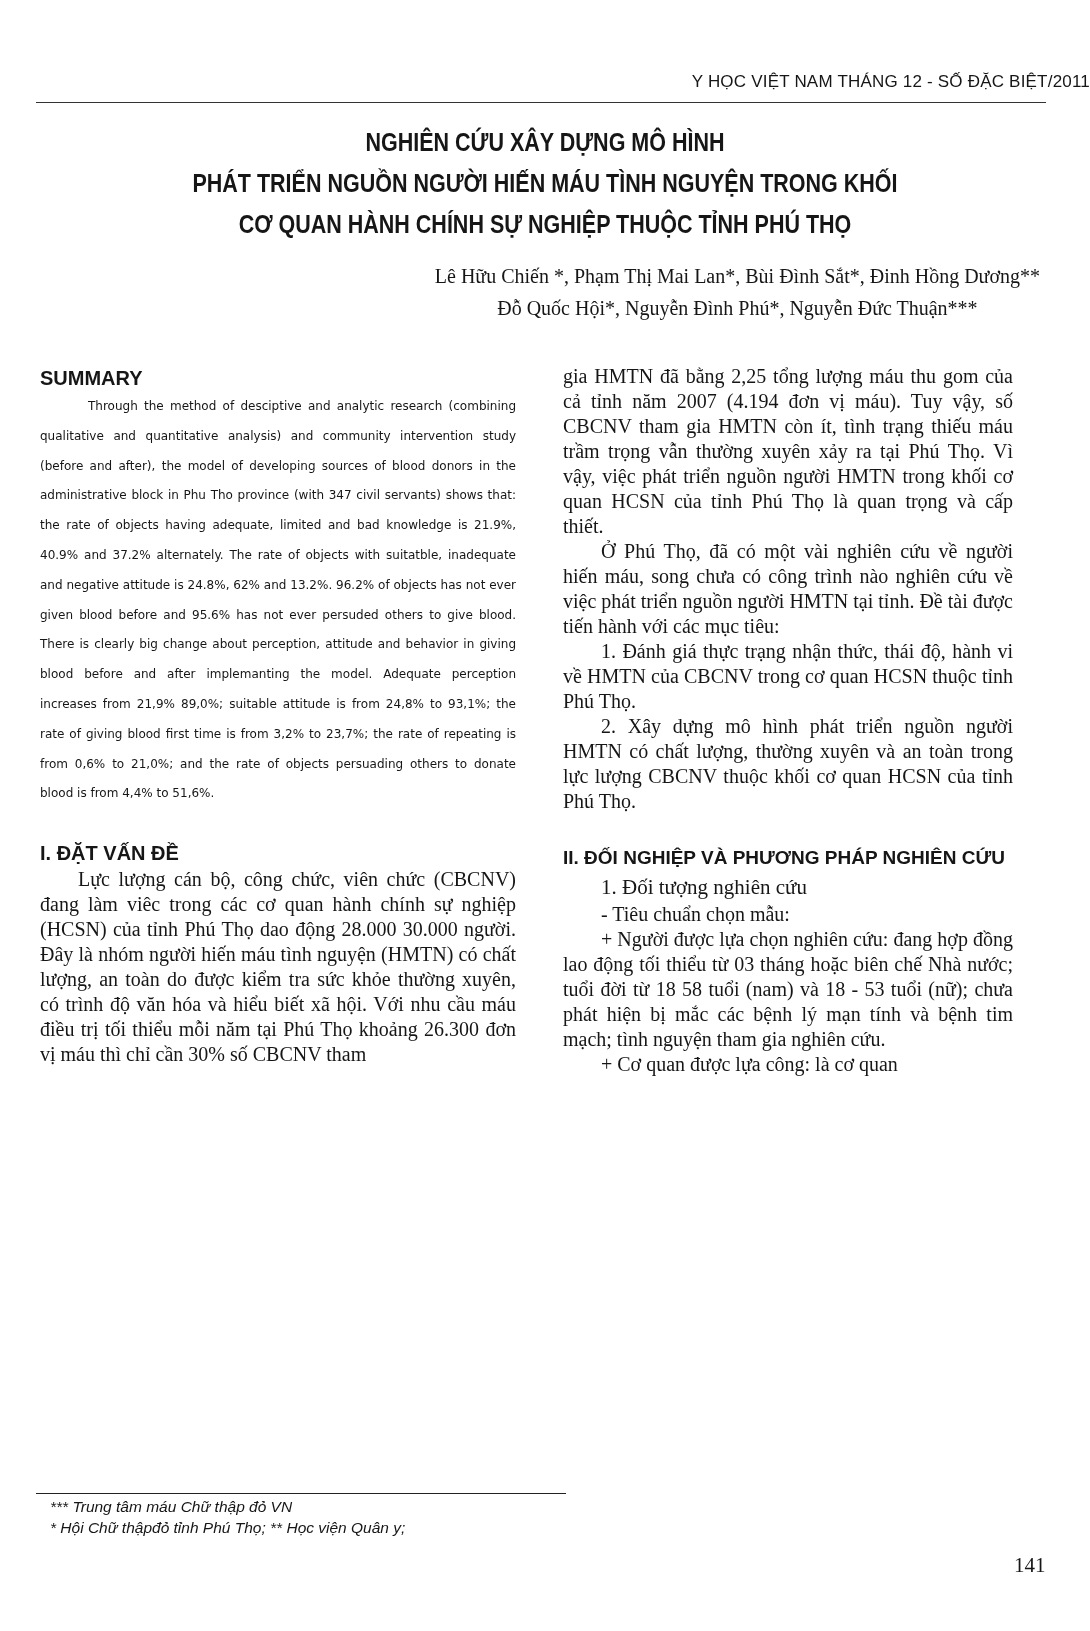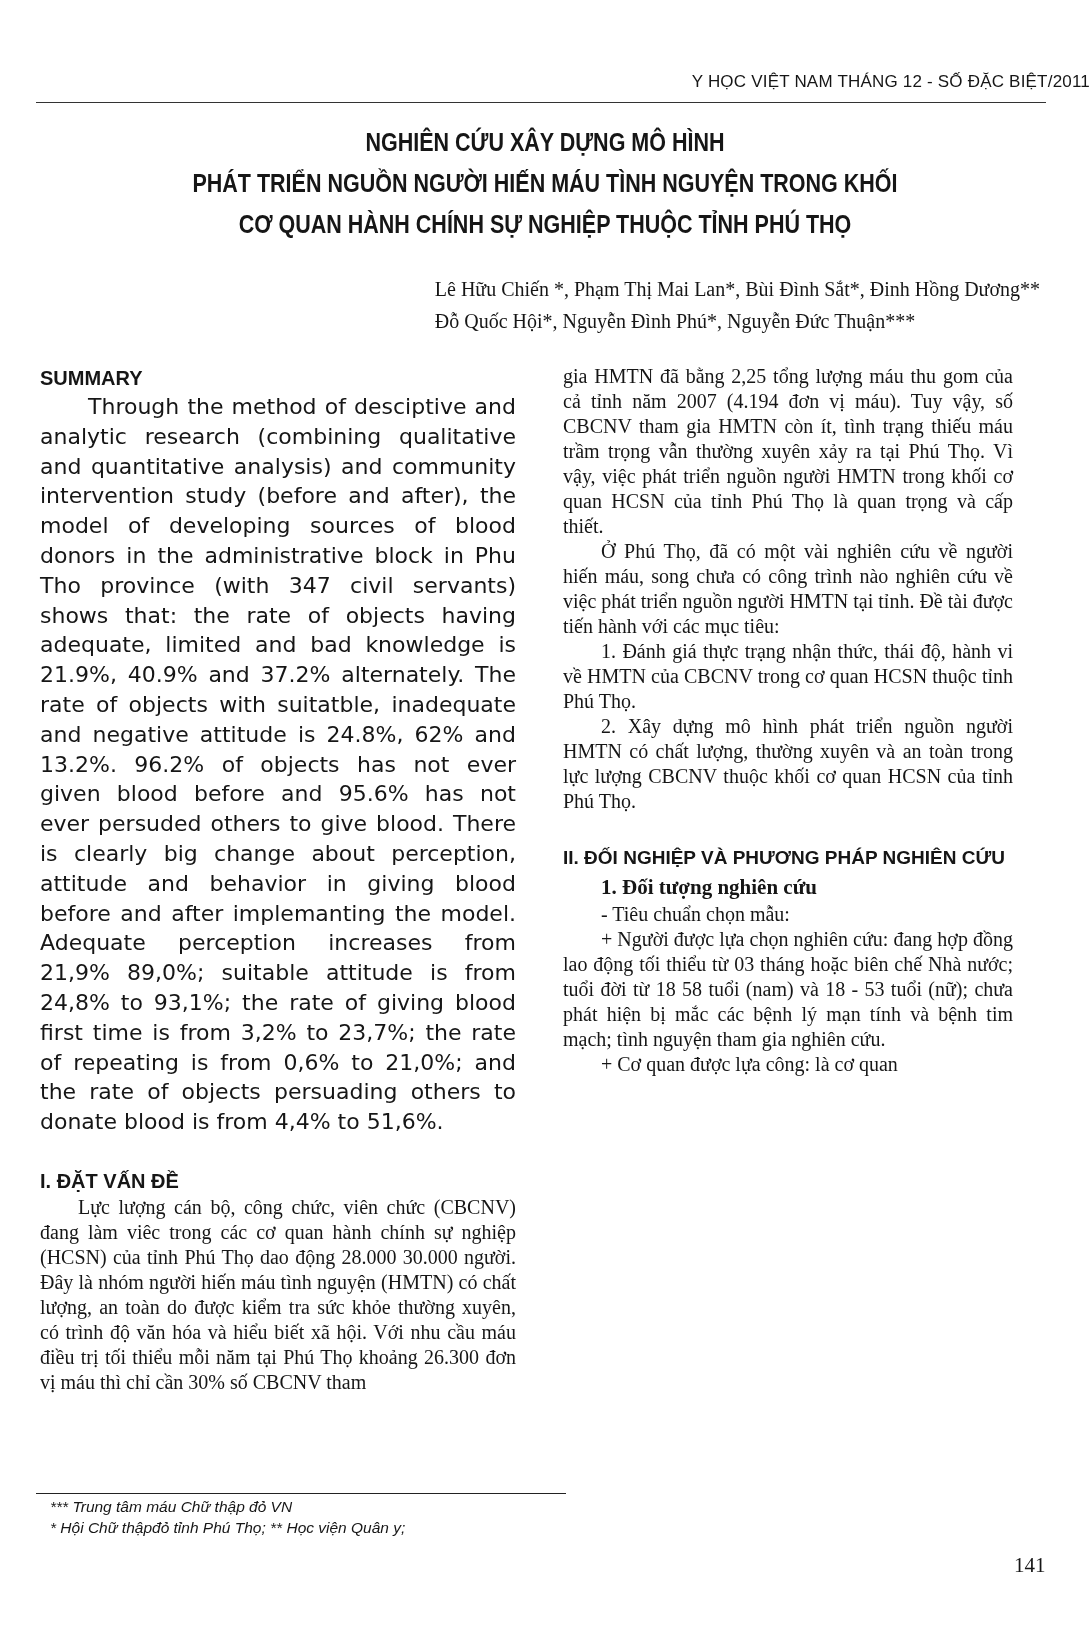--- a/index.html
+++ b/index.html
@@ -12,40 +12,40 @@
   .head-rule { position: absolute; top: 102px; left: 36px; width: 1010px; height: 0; border-top: 1.5px solid #333; }
 
   .title {
     position: absolute; top: 122px; left: 0; width: 1090px; text-align: center;
     font-family: "Liberation Sans", sans-serif; font-weight: 700; font-size: 25px; line-height: 41px;
     transform: scaleX(0.86); transform-origin: center top;
   }
   .title div { white-space: nowrap; }
 
   .authors {
-    position: absolute; top: 260px; right: 50px; text-align: left;
-    font-family: "Liberation Serif", serif; font-size: 20px; line-height: 32px; margin-top: 13px;
+    position: absolute; top: 260px; right: 50px; text-align: center;
+    font-family: "Liberation Serif", serif; font-size: 20px; line-height: 32px;
   }
   .authors div { white-space: nowrap; }
 
   .col { position: absolute; text-align: justify; }
   .col-left { left: 40px; width: 476px; top: 364px; }
   .col-right { left: 563px; width: 450px; top: 364px; }
 
   .sans-h { font-family: "Liberation Sans", sans-serif; font-weight: 700; font-size: 20px; line-height: 28px; }
   .summary-p {
-    font-family: "DejaVu Sans", sans-serif; font-size: 22px; line-height: 29.8px;
+    font-family: "DejaVu Sans", sans-serif; font-size: 12px; line-height: 29.8px;
     margin: 0; text-indent: 48px; text-align-last: left;
   }
   .serif-p {
     font-family: "Liberation Serif", serif; font-size: 20px; line-height: 25px;
     margin: 0; text-indent: 38px;
   }
   .no-indent { text-indent: 0; }
-  .sub-h { font-family: "Liberation Serif", serif; font-weight: 700; font-size: 21px; line-height: 30px; text-indent: 38px; margin: 0; }
+  .sub-h { font-family: "Liberation Serif", serif; font-weight: 400; font-size: 21px; line-height: 30px; text-indent: 38px; margin: 0; }
   .bi { font-weight: 700; font-style: italic; }
 
   .foot-rule { position: absolute; top: 1493px; left: 36px; width: 530px; height: 0; border-top: 1.5px solid #222; }
   .footnotes {
     position: absolute; top: 1496px; left: 50px;
     font-family: "Liberation Sans", sans-serif; font-style: italic; font-size: 15.5px; line-height: 21px;
   }
   .page-number { position: absolute; top: 1553px; left: 1014px; font-family: "Liberation Serif", serif; font-size: 21px; }
 </style>
 </head>

